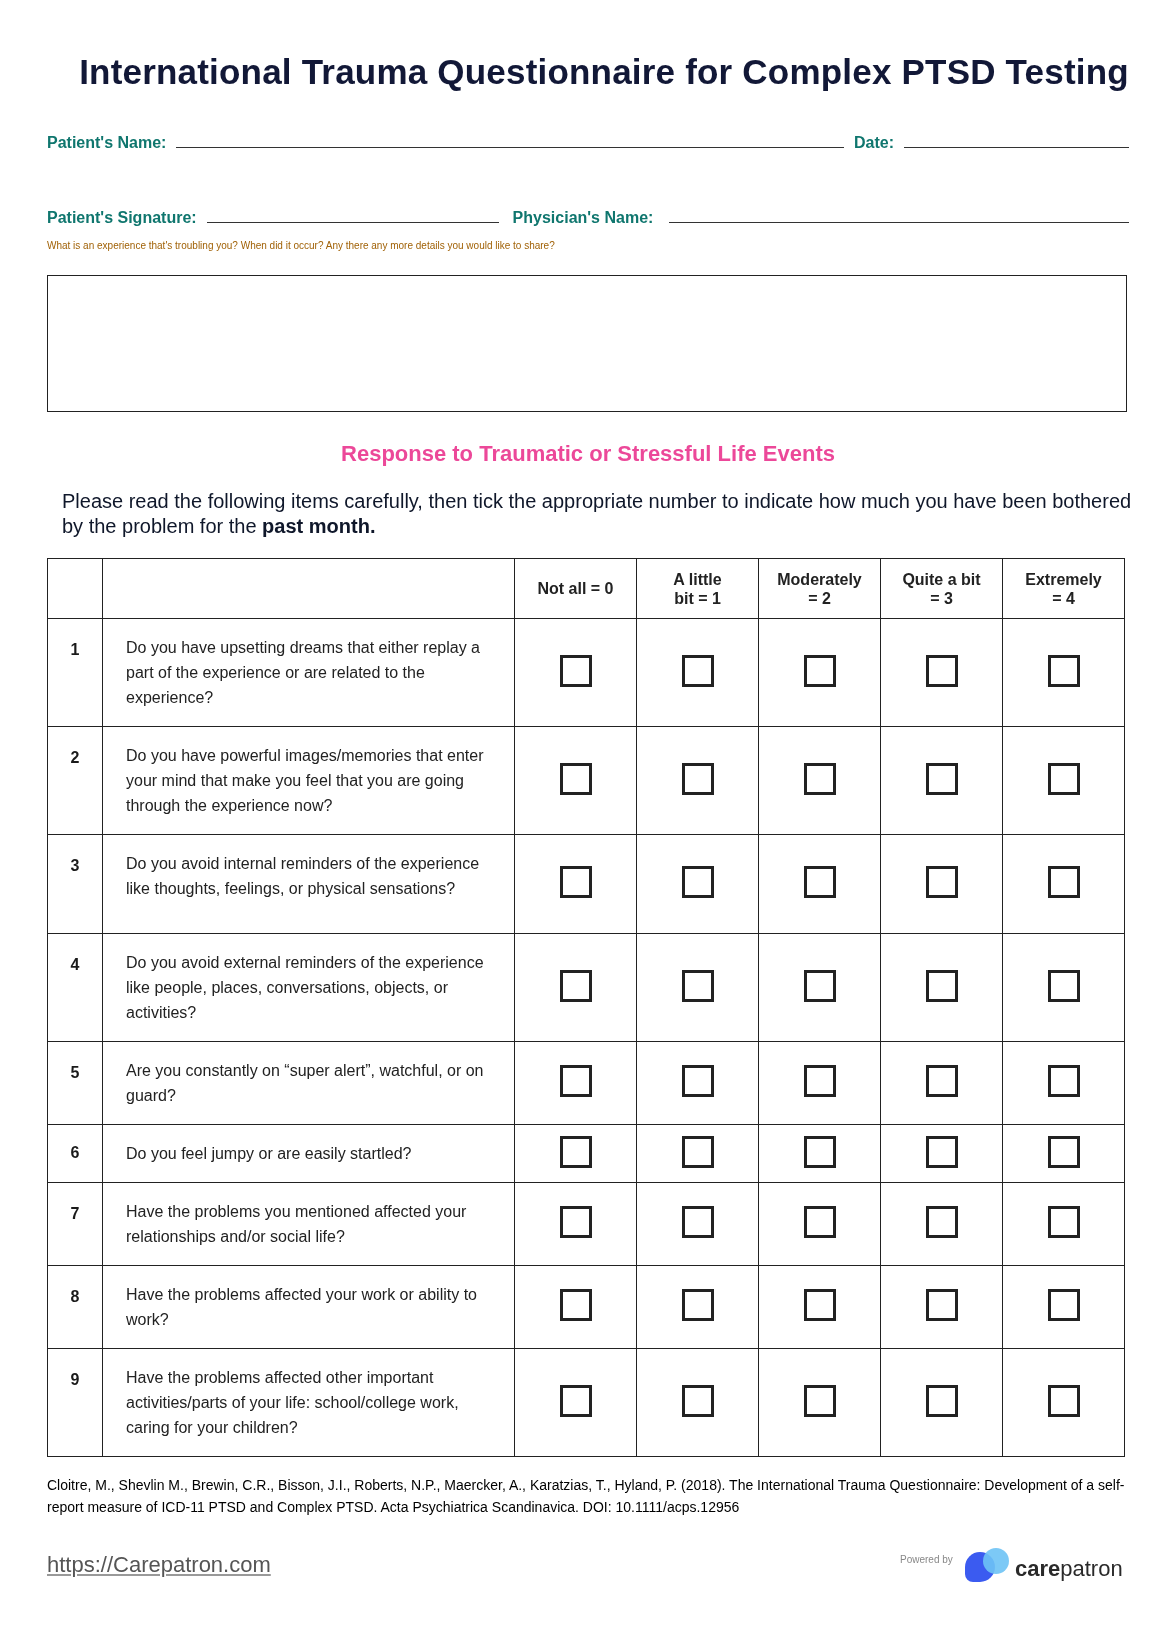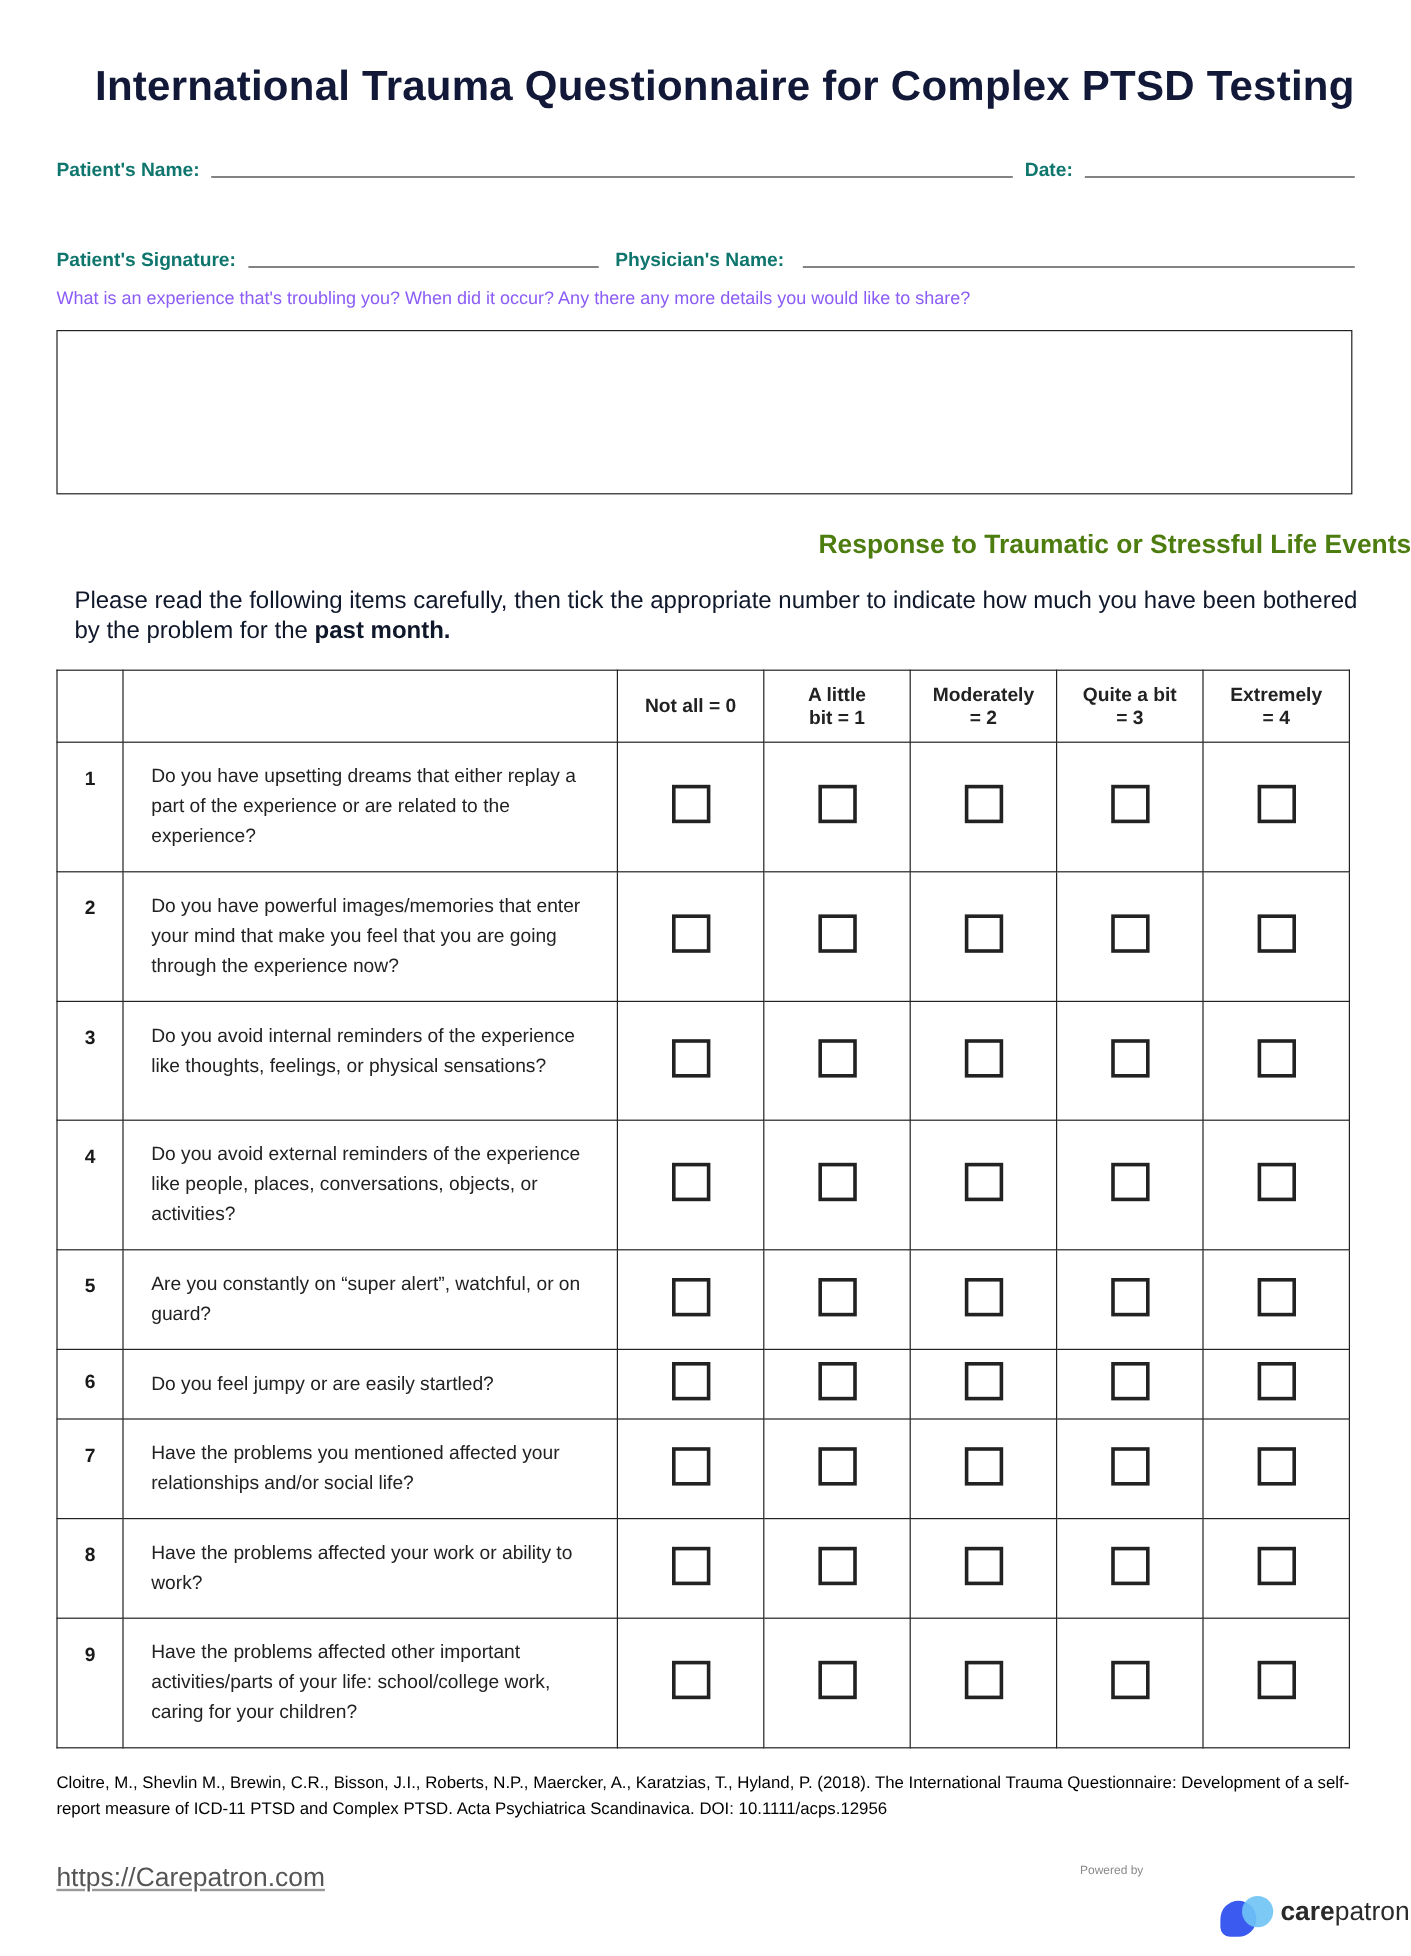--- a/index.html
+++ b/index.html
@@ -1,36 +1,36 @@
 <!DOCTYPE html>
 <html><head>
 <meta charset="utf-8">
 <style>
   html, body { margin: 0; padding: 0; background: #ffffff; }
   body { width: 1176px; height: 1630px; position: relative; font-family: "Liberation Sans", sans-serif; color: #1a1a1a; overflow: hidden; }
   .title { position: absolute; left: 0; width: 1176px; top: 52px; text-align: center; font-size: 35px; font-weight: bold; color: #121837; letter-spacing: 0.2px; padding-left: 16px; }
   .field-row { position: absolute; left: 47px; right: 47px; display: flex; align-items: flex-end; font-size: 16px; font-weight: bold; color: #0f766e; }
   .field-label { white-space: nowrap; }
   .field-line { border-bottom: 1.5px solid #333; height: 1px; margin: 0 10px 4px 10px; }
-  .prompt { position: absolute; left: 47px; top: 240px; font-size: 15px; color: #8b5cf6; }
+  .prompt { position: absolute; left: 47px; top: 240px; font-size: 10px; color: #a16207; }
   .textbox { position: absolute; left: 47px; top: 275px; width: 1080px; height: 137px; border: 1.5px solid #222; box-sizing: border-box; background: #fff; }
-  .section-title { position: absolute; left: 0; width: 1176px; top: 441px; text-align: right; font-size: 22px; font-weight: bold; color: #4d7c0f; }
+  .section-title { position: absolute; left: 0; width: 1176px; top: 441px; text-align: center; font-size: 22px; font-weight: bold; color: #ec4899; }
   .instructions { position: absolute; left: 47px; top: 489px; width: 1085px; font-size: 20px; line-height: 25px; color: #0f172a; margin-left: 15px; }
   .instructions b { font-weight: bold; }
   table.q { position: absolute; left: 47px; top: 558px; width: 917px; border-collapse: collapse; table-layout: fixed; }
   table.q td, table.q th { border: 1.5px solid #222; }
   table.q th { height: 59px; font-size: 16px; font-weight: bold; color: #222; text-align: center; vertical-align: middle; line-height: 19px; padding: 0 4px; }
   table.q td.num { text-align: center; vertical-align: top; font-weight: bold; font-size: 16px; padding-top: 22px; }
   table.q td.text { vertical-align: top; font-size: 16px; line-height: 25px; color: #222; padding: 16px 10px 16px 23px; }
   table.q td.box { text-align: center; vertical-align: middle; }
   .checkbox { display: inline-block; width: 32px; height: 32px; border: 3px solid #222; box-sizing: border-box; background: #fff; cursor: pointer; }
   .citation { position: absolute; left: 47px; top: 1474px; width: 1090px; font-size: 14px; line-height: 22px; color: #000000; }
   .footer-link { position: absolute; left: 47px; top: 1552px; font-size: 22px; color: #555; text-decoration: underline; text-decoration-color: #999; }
   .powered { position: absolute; left: 900px; top: 1554px; font-size: 10px; color: #888; }
-  .logo { position: absolute; left: 1017px; top: 1548px; display: flex; align-items: flex-start; margin-top: 32px; }
+  .logo { position: absolute; left: 965px; top: 1548px; display: flex; align-items: flex-end; }
   .logo-mark { position: relative; width: 46px; height: 34px; }
   .logo-mark .b1 { position: absolute; left: 0; top: 4px; width: 30px; height: 30px; background: #3b5bf0; border-radius: 50% 50% 50% 8px; }
   .logo-mark .b2 { position: absolute; left: 18px; top: 0; width: 26px; height: 26px; background: #6ec3f5; border-radius: 50%; opacity: 0.9; }
   .logo-text { font-size: 22px; color: #2a2a2a; margin-left: 4px; }
   .logo-text b { font-weight: bold; }
 </style>
 </head>
 <body>
 
 <div class="title">International Trauma Questionnaire for Complex PTSD Testing</div>

